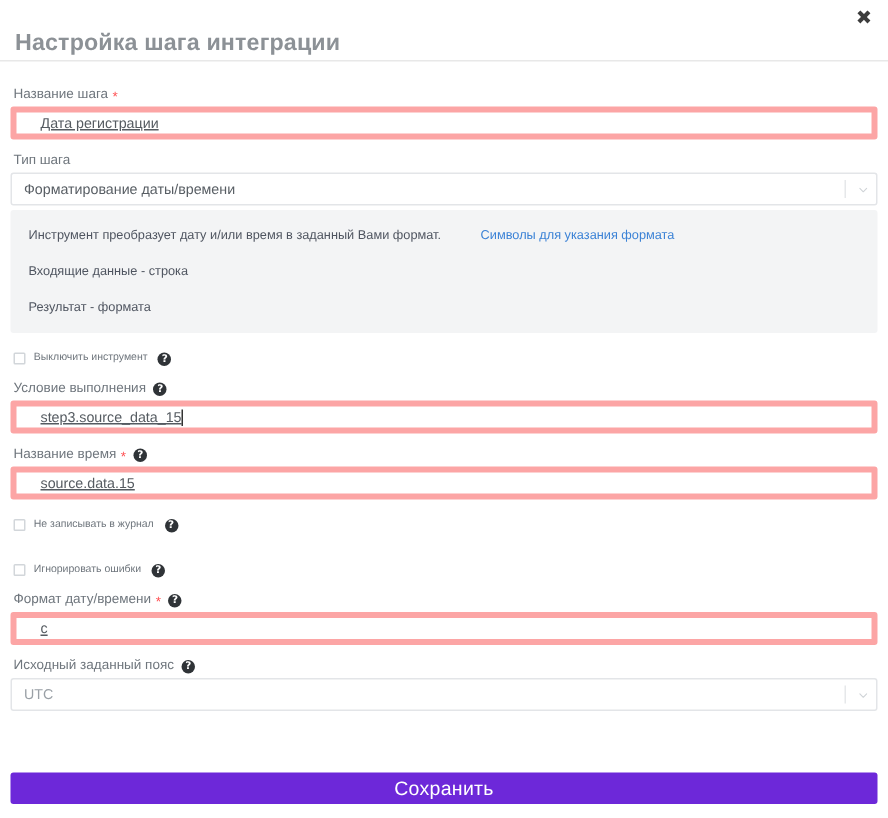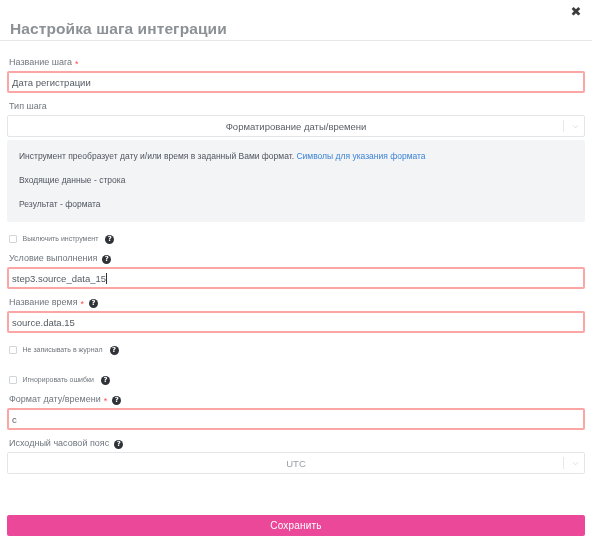--- a/index.html
+++ b/index.html
@@ -98,30 +98,31 @@
     margin-left: 5px;
     line-height: 9px;
     cursor: pointer;
     flex: 0 0 auto;
   }
 
   
   .text-input {
     width: 100%;
     height: 22px;
-    border: 2px solid #fca5a5;
+    border: 4px solid #fca5a5;
     border-radius: 2px;
     background: #ffffff;
     font-family: "Liberation Sans", sans-serif;
     font-size: 9.5px;
     color: #555b61;
-    padding: 0 3px;
+    padding: 0 16px;
     outline: none;
     display: flex;
     align-items: center;
+    text-decoration: underline;
   }
   .text-input.caret::after {
     content: "";
     display: inline-block;
     width: 1px;
     height: 11px;
     background: #333;
     margin-left: 0px;
   }
 
@@ -132,21 +133,20 @@
     height: 22px;
     border: 1px solid #e3e5e8;
     border-radius: 2px;
     background: #ffffff;
     display: flex;
     align-items: center;
     padding: 1px 8px;
     font-size: 9.5px;
     color: #585e64;
     cursor: pointer;
-    justify-content: center;
   }
   .select-box.placeholderish { color: #9aa0a6; }
   .select-indicators {
     position: absolute;
     right: 4px;
     top: 0;
     bottom: 0;
     display: flex;
     align-items: center;
   }
@@ -173,20 +173,21 @@
     font-size: 8.5px;
     color: #4f5560;
     line-height: 11px;
     margin-bottom: 13px;
   }
   .desc-line:last-child { margin-bottom: 0; }
   .desc-link {
     color: #3b82d6;
     text-decoration: none;
     cursor: pointer;
+    margin-left: 24px;
   }
 
   
   .checkbox-row {
     display: flex;
     align-items: center;
     margin: 11px 0 2px 2px;
     height: 12px;
   }
   .checkbox-box {
@@ -208,26 +209,26 @@
   .checkbox-row .help-icon { margin-left: 7px; }
 
   
   .modal-footer {
     flex: 0 0 auto;
     padding: 10px 7px 9px 7px;
   }
   .save-btn {
     width: 100%;
     height: 21px;
-    background: #ec4899;
+    background: #6d28d9;
     border: none;
     border-radius: 2px;
     color: #ffffff;
     font-family: "Liberation Sans", sans-serif;
-    font-size: 10px;
+    font-size: 13px;
     letter-spacing: .2px;
     cursor: pointer;
     display: flex;
     align-items: center;
     justify-content: center;
     margin-top: 28px;
   }
   .spacer-sm { height: 5px; }
 </style>
 </head>
@@ -317,21 +318,21 @@
       <div class="field-label">
         <span class="label-text-mid">Формат дату/времени</span>
         <span class="req-star">*</span>
         <span class="help-icon">?</span>
       </div>
       <div class="text-input">c</div>
     </div>
 
     <div class="field">
       <div class="field-label">
-        <span class="label-text-mid">Исходный часовой пояс</span>
+        <span class="label-text-mid">Исходный заданный пояс</span>
         <span class="help-icon">?</span>
       </div>
       <div class="select-box placeholderish">
         <span>UTC</span>
         <span class="select-indicators">
           <span class="select-sep"></span>
           <svg class="chev" viewBox="0 0 20 20">
             <path d="M5 8 L10 13 L15 8" fill="none" stroke="#cfd3d7" stroke-width="1.6" stroke-linecap="round" stroke-linejoin="round"></path>
           </svg>
         </span>

